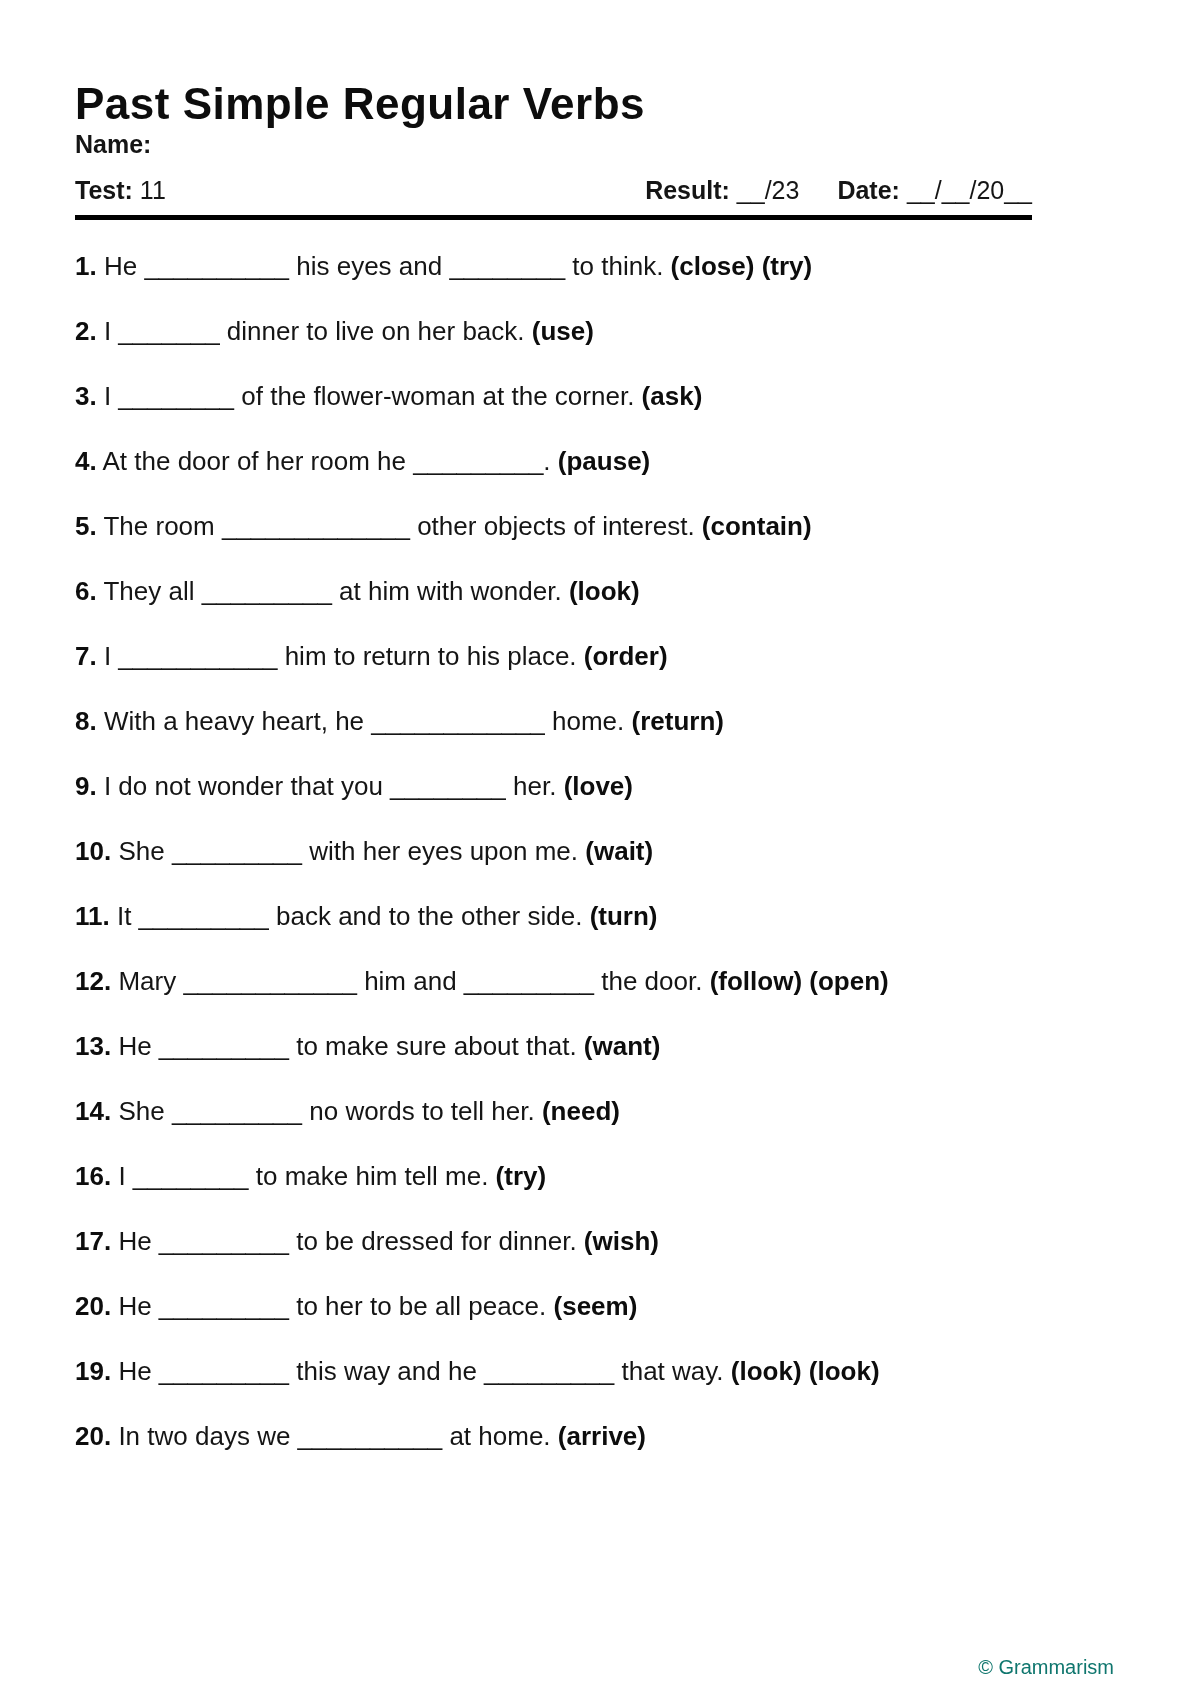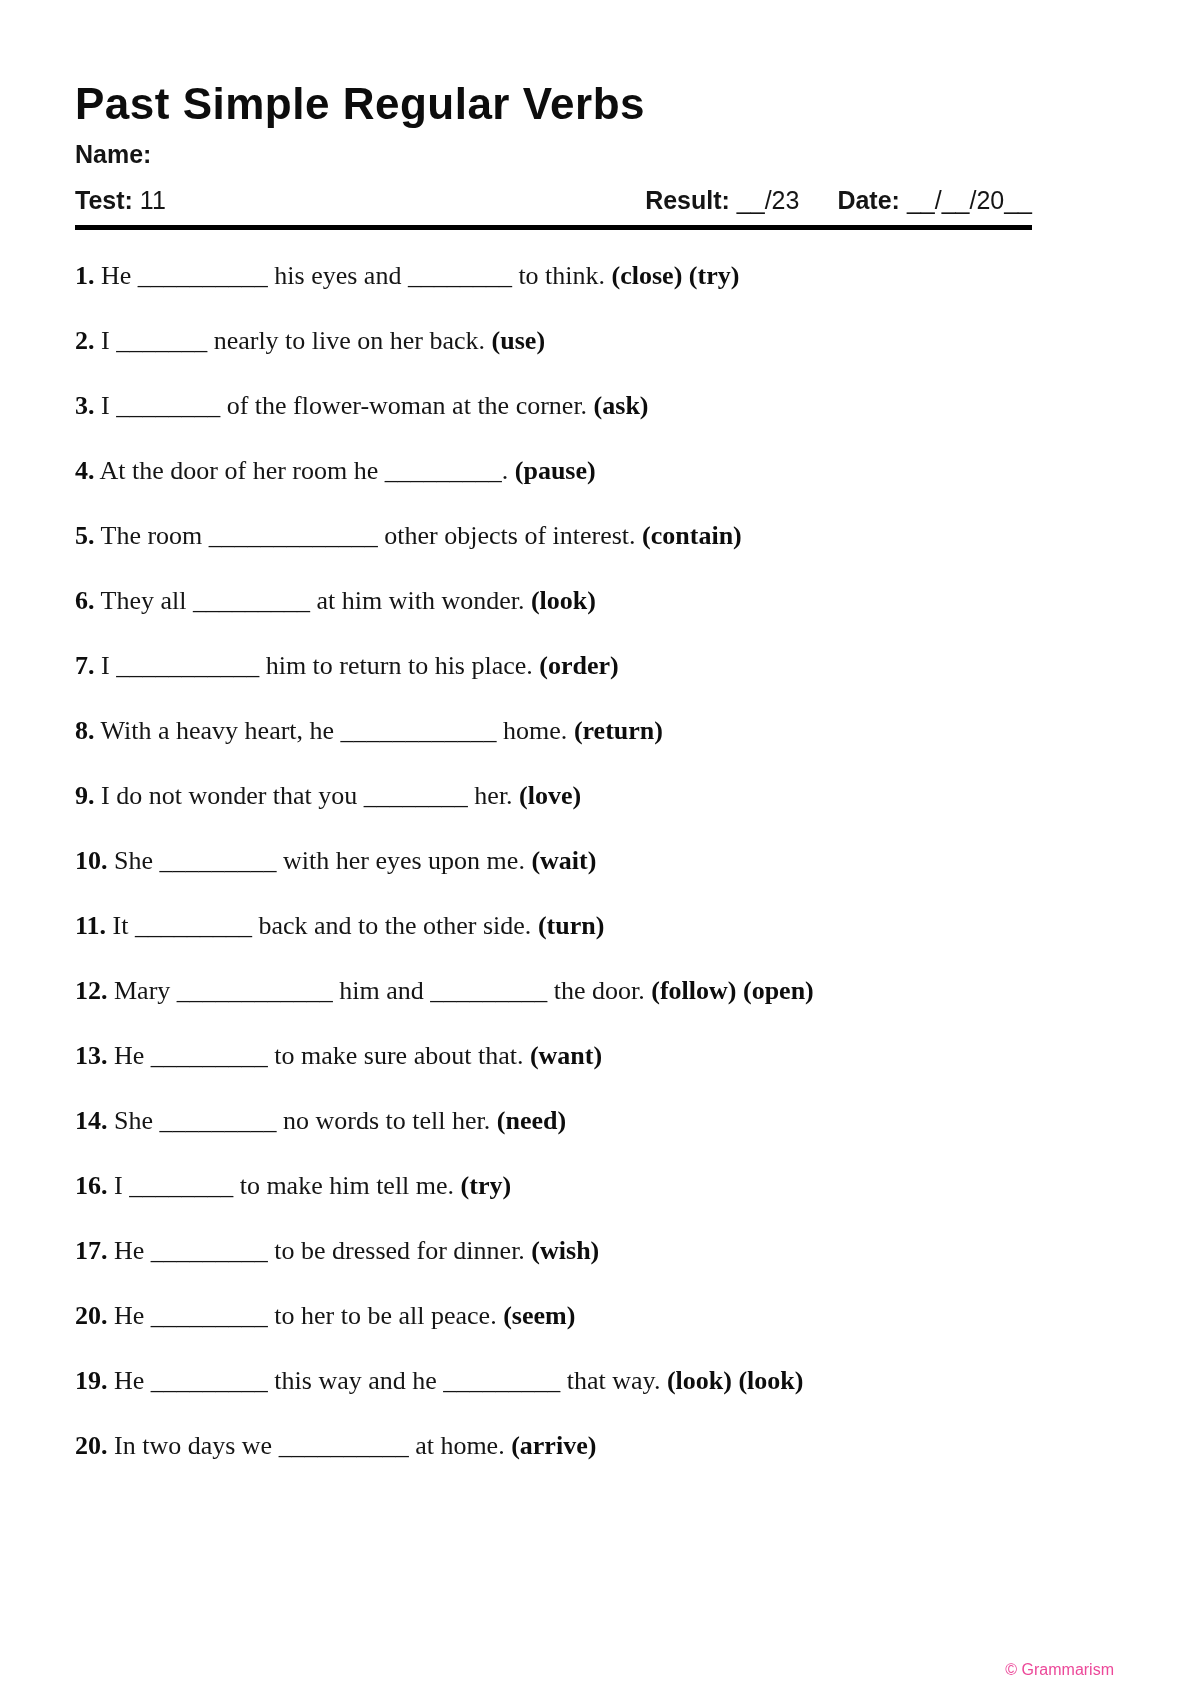--- a/index.html
+++ b/index.html
@@ -21,21 +21,21 @@
   }
   .title {
     font-size: 44px;
     font-weight: bold;
     line-height: 1.1;
     margin: 0;
     color: #0d0d0d;
     letter-spacing: 0.5px;
   }
   .name-row {
-    margin-top: 12px;
+    margin-top: 2px;
     font-size: 25px;
     font-weight: bold;
   }
   .test-row {
     margin-top: 17px;
     font-size: 25px;
     width: 957px;
     display: flex;
     justify-content: space-between;
     align-items: baseline;
@@ -56,31 +56,30 @@
     margin: 10px 0 0 0;
   }
   .questions {
     margin-top: 31px;
   }
   .question {
     font-size: 26px;
     line-height: 30px;
     margin-bottom: 35px;
     white-space: nowrap;
-    font-family: Liberation Serif, serif;
   }
   .question b {
     color: #0d0d0d;
   }
   .copyright {
     position: absolute;
     right: 86px;
     bottom: 18px;
-    font-size: 16px;
-    color: #ec4899;
+    font-size: 20px;
+    color: #0f766e;
   }
 </style>
 </head>
 <body>
 
 <div class="page">
 
   <h1 class="title">Past Simple Regular Verbs</h1>
 
   <div class="name-row">
@@ -101,21 +100,21 @@
         <span class="label">Date:</span>
         <span>__/__/20__</span>
       </span>
     </span>
   </div>
 
   <hr class="header-rule">
 
   <div class="questions">
       <div class="question"><b>1.</b> <span>He __________ his eyes and ________ to think.</span> <b>(close) (try)</b></div>
-      <div class="question"><b>2.</b> <span>I _______ nearly to live on her back.</span> <b>(use)</b></div>
+      <div class="question"><b>2.</b> <span>I _______ dinner to live on her back.</span> <b>(use)</b></div>
       <div class="question"><b>3.</b> <span>I ________ of the flower-woman at the corner.</span> <b>(ask)</b></div>
       <div class="question"><b>4.</b> <span>At the door of her room he _________.</span> <b>(pause)</b></div>
       <div class="question"><b>5.</b> <span>The room _____________ other objects of interest.</span> <b>(contain)</b></div>
       <div class="question"><b>6.</b> <span>They all _________ at him with wonder.</span> <b>(look)</b></div>
       <div class="question"><b>7.</b> <span>I ___________ him to return to his place.</span> <b>(order)</b></div>
       <div class="question"><b>8.</b> <span>With a heavy heart, he ____________ home.</span> <b>(return)</b></div>
       <div class="question"><b>9.</b> <span>I do not wonder that you ________ her.</span> <b>(love)</b></div>
       <div class="question"><b>10.</b> <span>She _________ with her eyes upon me.</span> <b>(wait)</b></div>
       <div class="question"><b>11.</b> <span>It _________ back and to the other side.</span> <b>(turn)</b></div>
       <div class="question"><b>12.</b> <span>Mary ____________ him and _________ the door.</span> <b>(follow) (open)</b></div>

